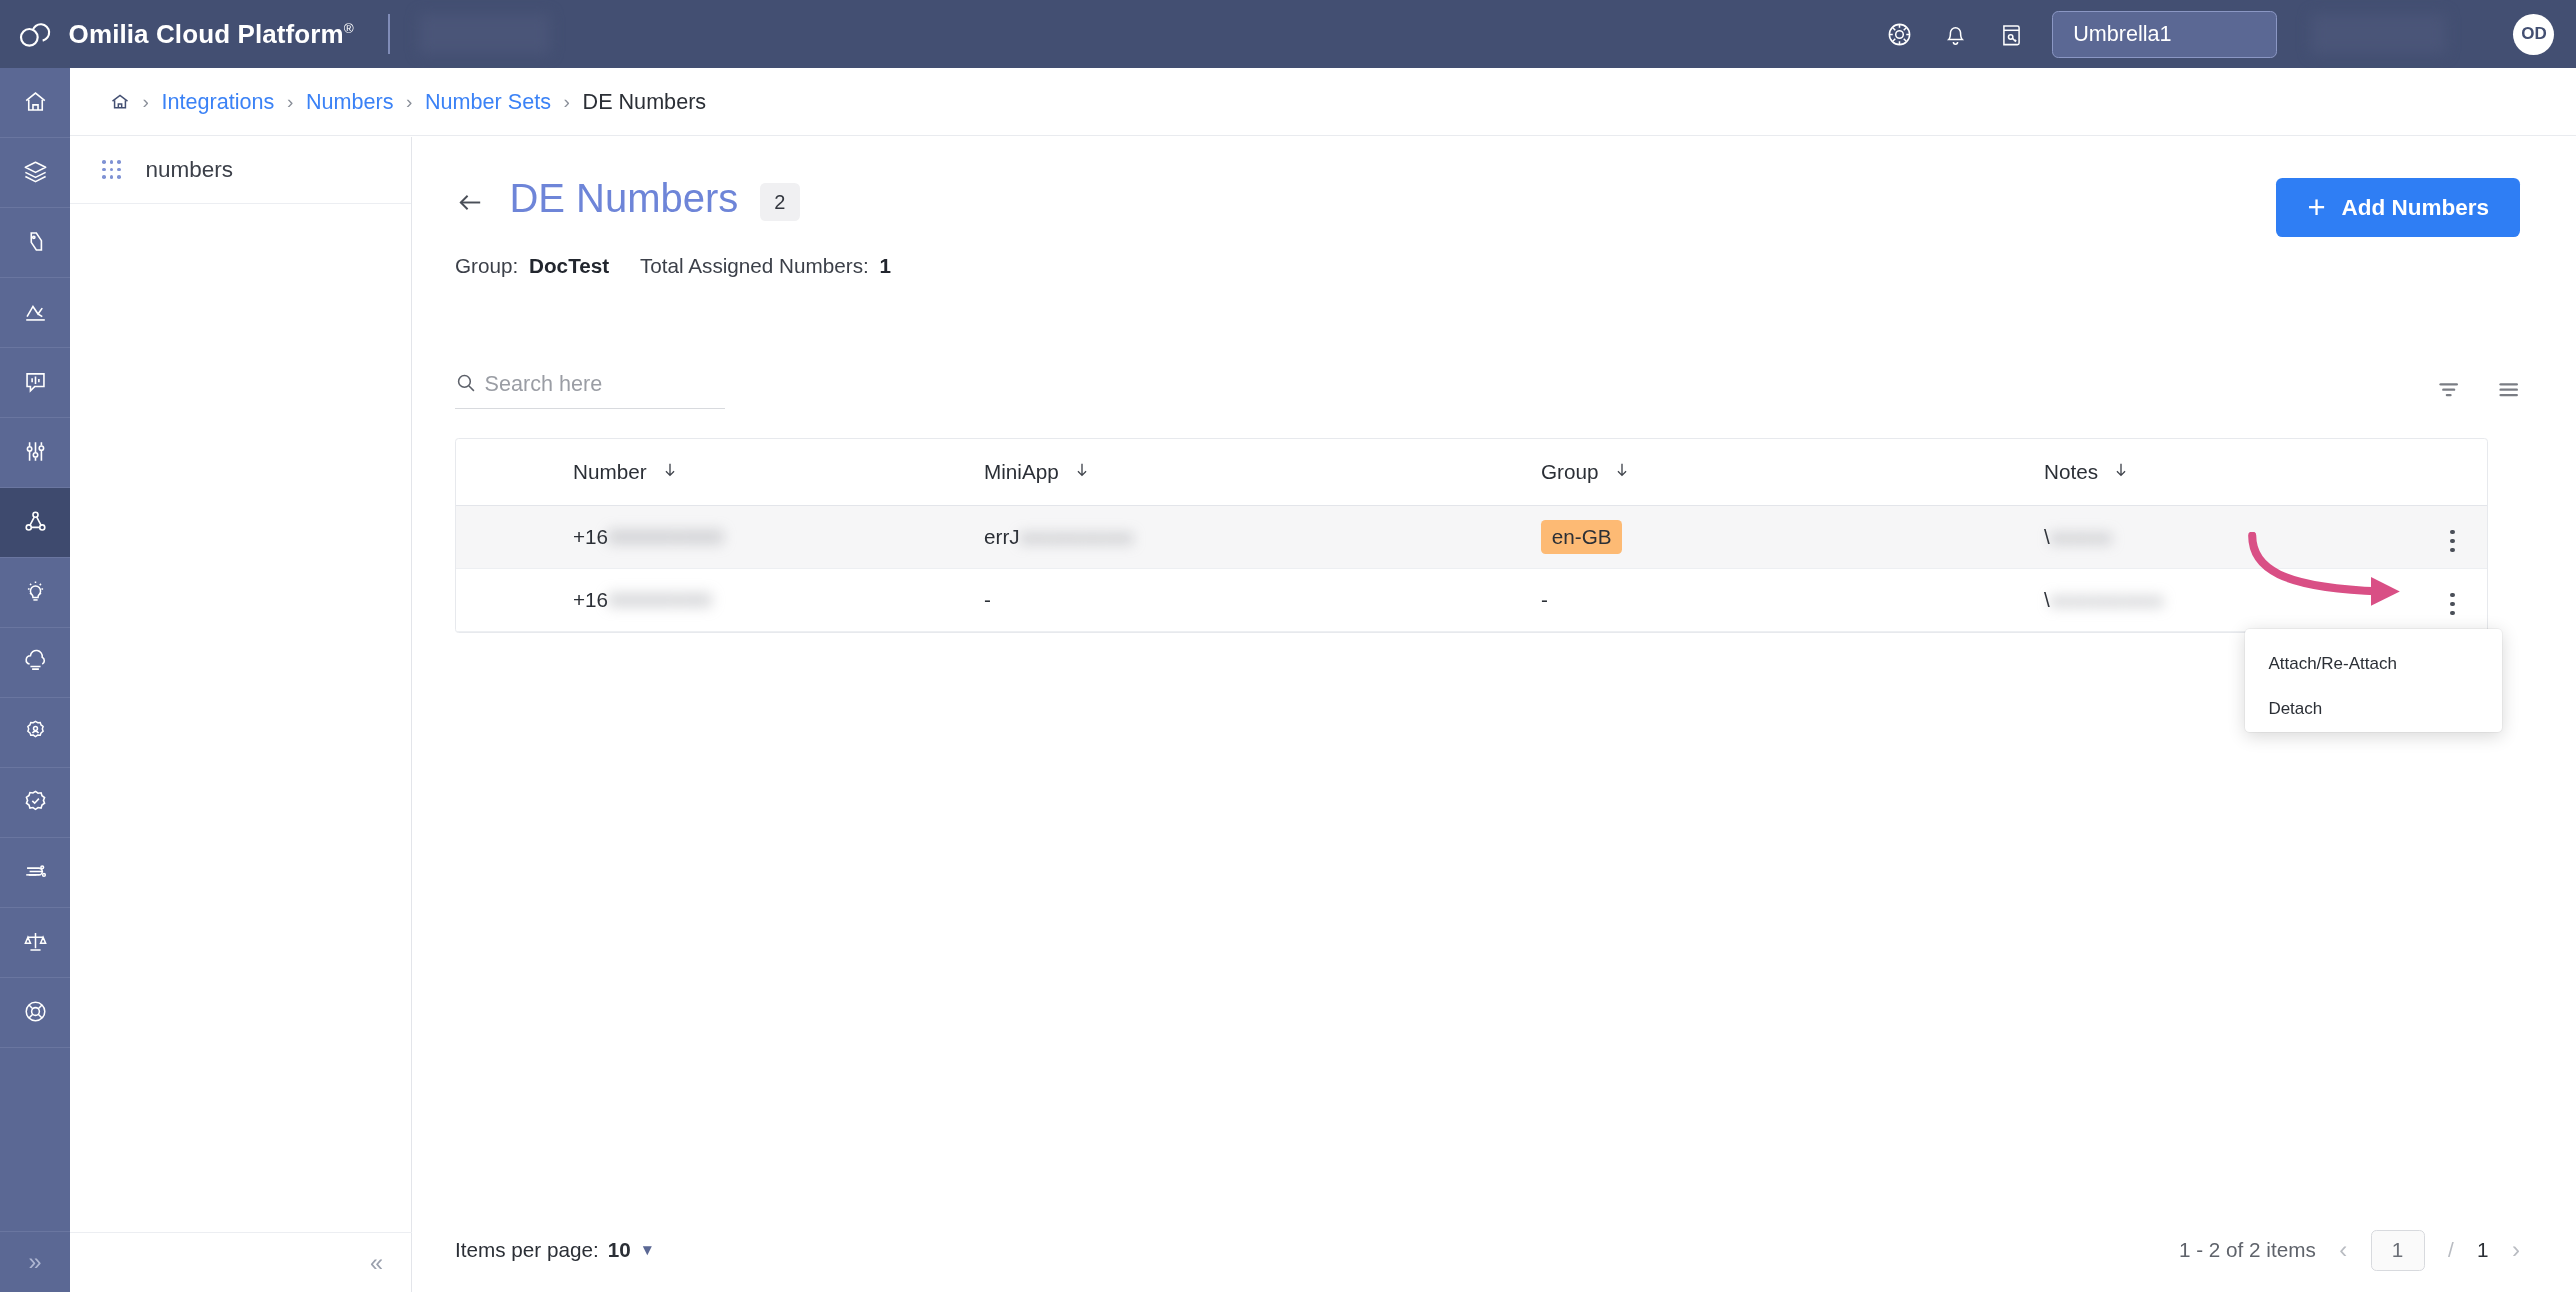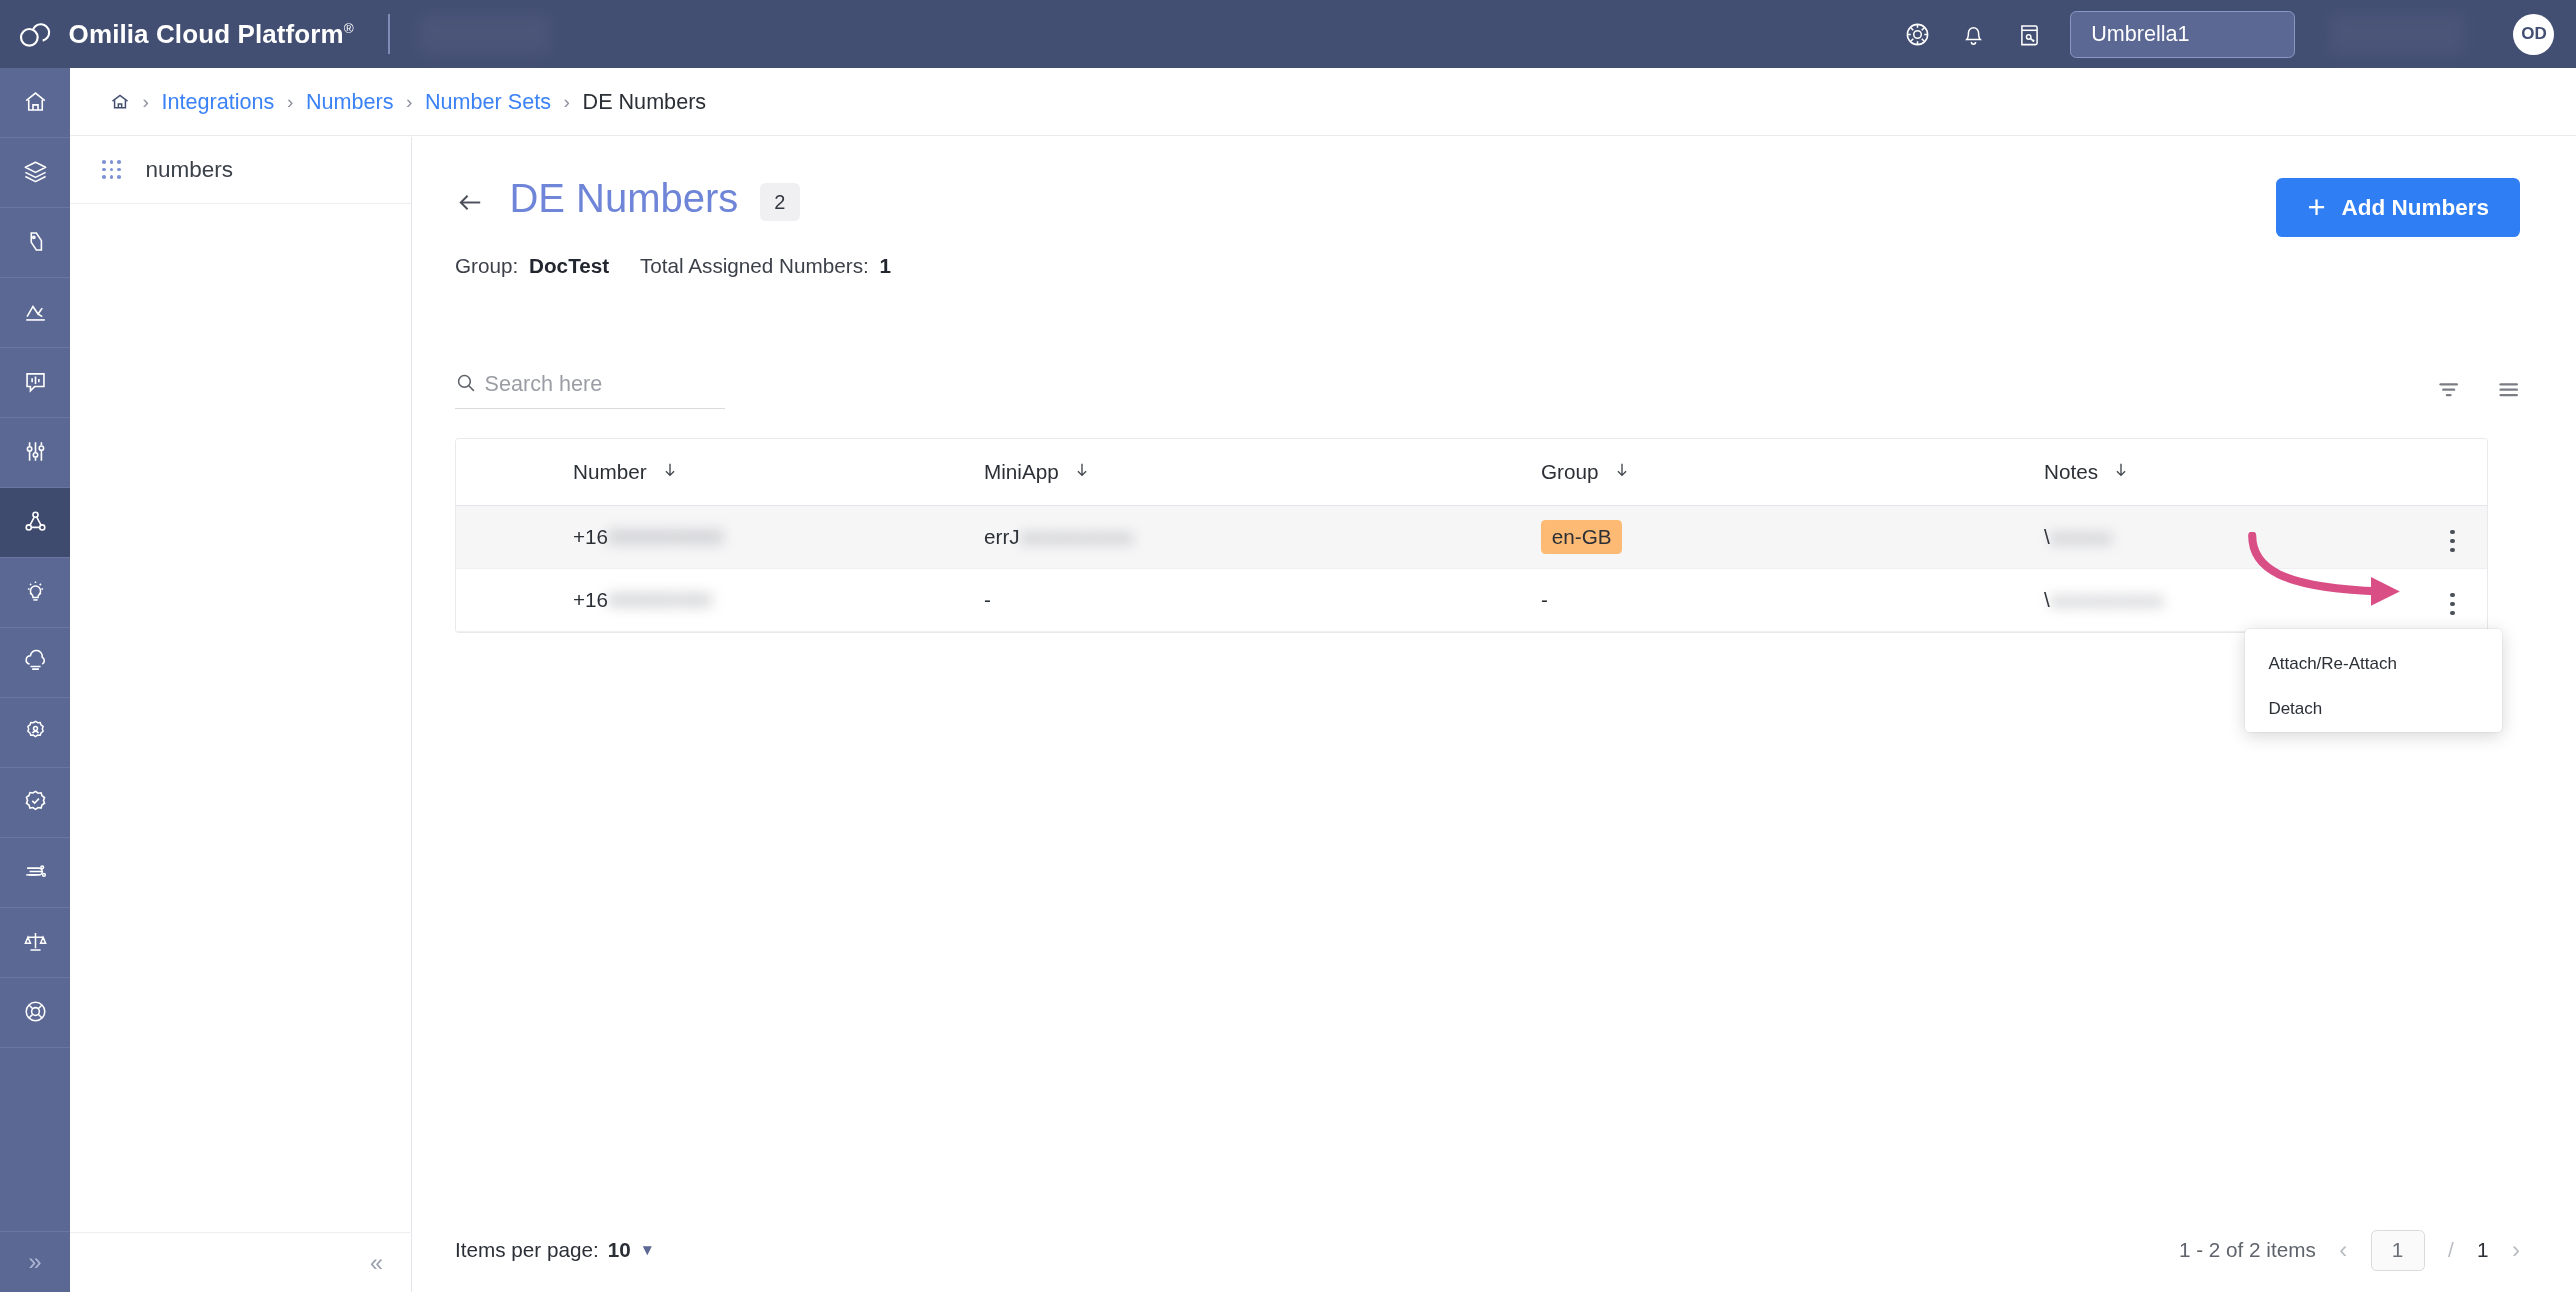--- a/index.html
+++ b/index.html
@@ -50,21 +50,21 @@
     color: #ffffff; font-size: 21.6px; cursor: pointer;
   }
   .redacted-chip2 {
     width: 135px; height: 40px; margin-left: 27px; margin-right: 36px;
     background: #4a5578; border-radius: 3.6px; filter: blur(6.3px);
   }
   .avatar {
     width: 41px; height: 41px; border-radius: 50%; background: #ffffff;
     color: #434f72; font-size: 17px; font-weight: 700;
     display: flex; align-items: center; justify-content: center;
-    margin-left: 13px; cursor: pointer;
+    margin-left: 31px; cursor: pointer;
   }
 
   
   .rail {
     position: absolute; top: 68px; left: 0;
     width: 70px; height: 1224px;
     background: #5b6894;
     display: flex; flex-direction: column;
     z-index: 30;
   }

